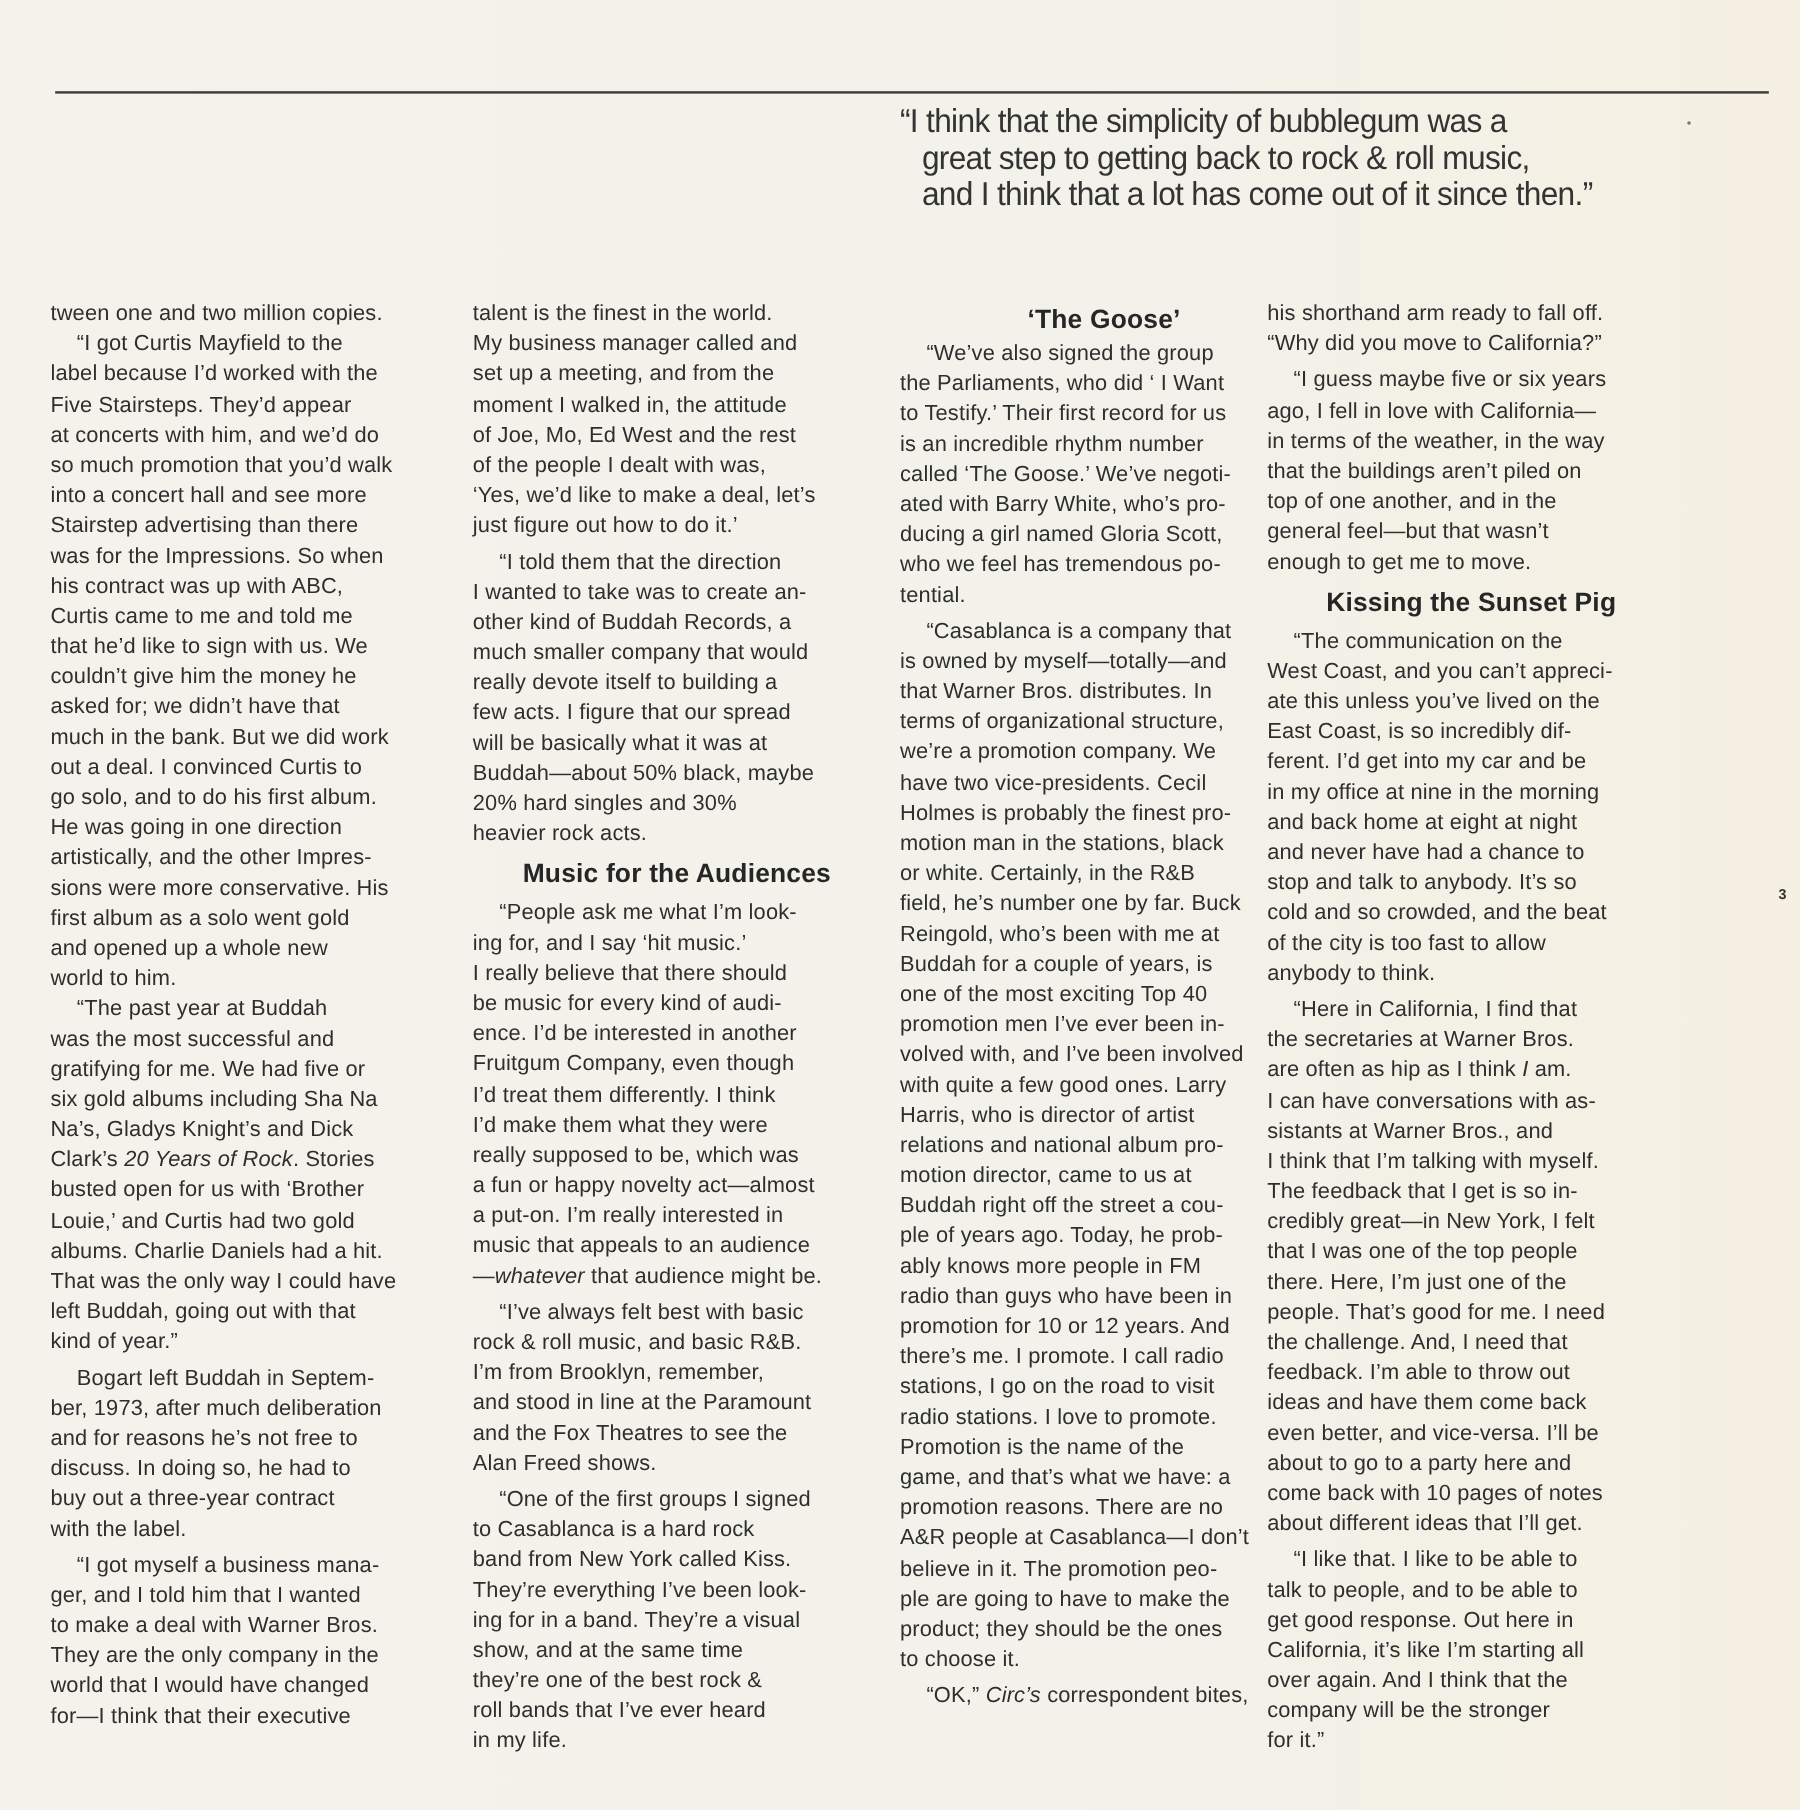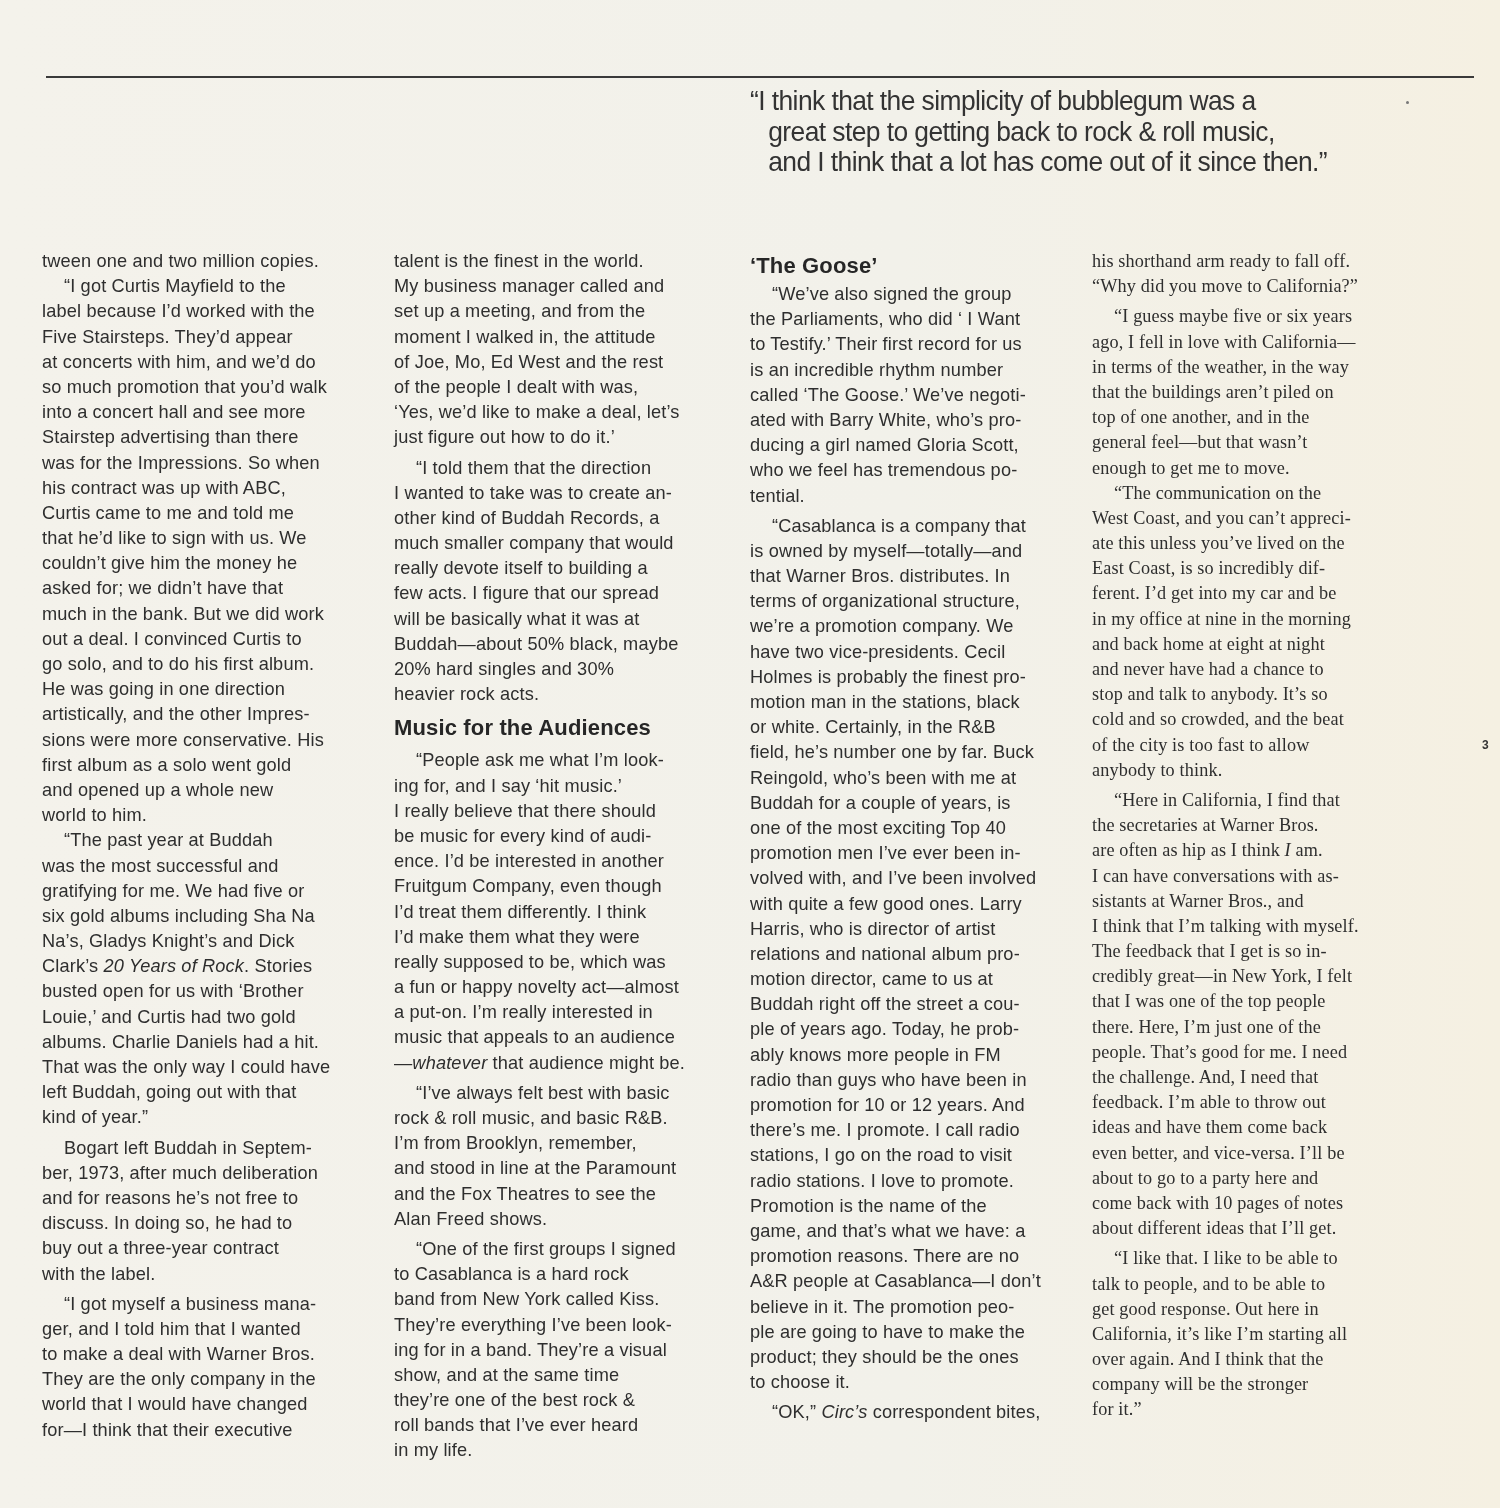--- a/index.html
+++ b/index.html
@@ -16,25 +16,25 @@
     .pull-quote { position: absolute; left: 750px; top: 86px; width: 720px;
       font-family: "Liberation Sans", sans-serif; font-size: 27.5px; line-height: 30.5px;
       color: #333; letter-spacing: -0.6px; transform: scaleX(0.96); transform-origin: left top; }
     .pull-quote .ln { display: block; white-space: nowrap; }
     .pull-quote .ln.ind { padding-left: 19px; }
     .speck { position: absolute; left: 1406px; top: 101px; width: 3px; height: 3px; border-radius: 50%; background: #777; }
     .col { position: absolute; top: 249px; font-size: 18.2px; line-height: 25.2px; color: #2e2e2e; letter-spacing: 0.15px; }
     .col1 { left: 42px; width: 340px; }
     .col2 { left: 394px; width: 340px; }
     .col3 { left: 750px; width: 340px; }
-    .col4 { left: 1092px; width: 340px; font-family: Liberation Serif, serif; }
+    .col4 { left: 1056px; width: 340px; }
     .col .ln { display: block; white-space: nowrap; height: 25.2px; }
     .col .ind { padding-left: 22px; }
     .col .gap { height: 5px; display: block; }
-    .col h3 { margin: 0; font-size: 22px; font-weight: bold; line-height: 33px; color: #262626; white-space: nowrap; }
+    .col h3 { margin: 0; font-size: 22px; font-weight: bold; line-height: 33px; color: #262626; white-space: nowrap; text-align: center; }
     .col h3.sp { margin-top: 4px; margin-bottom: 4px; }
     .page-num { position: absolute; left: 1482px; top: 738px; font-size: 12px; font-weight: bold; color: #333; }
     i { font-style: italic; }
   </style>
 </head>
 <body>
 
 <div class="page">
   <div class="top-rule"></div>
 
@@ -232,20 +232,21 @@
       <span class="gap"></span>
       <div>
         <span class="ln ind">“I guess maybe five or six years</span>
         <span class="ln">ago, I fell in love with California—</span>
         <span class="ln">in terms of the weather, in the way</span>
         <span class="ln">that the buildings aren’t piled on</span>
         <span class="ln">top of one another, and in the</span>
         <span class="ln">general feel—but that wasn’t</span>
         <span class="ln">enough to get me to move.</span>
       </div>
+      <h3 class="sp">Kissing the Sunset Pig</h3>
       <div>
         <span class="ln ind">“The communication on the</span>
         <span class="ln">West Coast, and you can’t appreci-</span>
         <span class="ln">ate this unless you’ve lived on the</span>
         <span class="ln">East Coast, is so incredibly dif-</span>
         <span class="ln">ferent. I’d get into my car and be</span>
         <span class="ln">in my office at nine in the morning</span>
         <span class="ln">and back home at eight at night</span>
         <span class="ln">and never have had a chance to</span>
         <span class="ln">stop and talk to anybody. It’s so</span>

